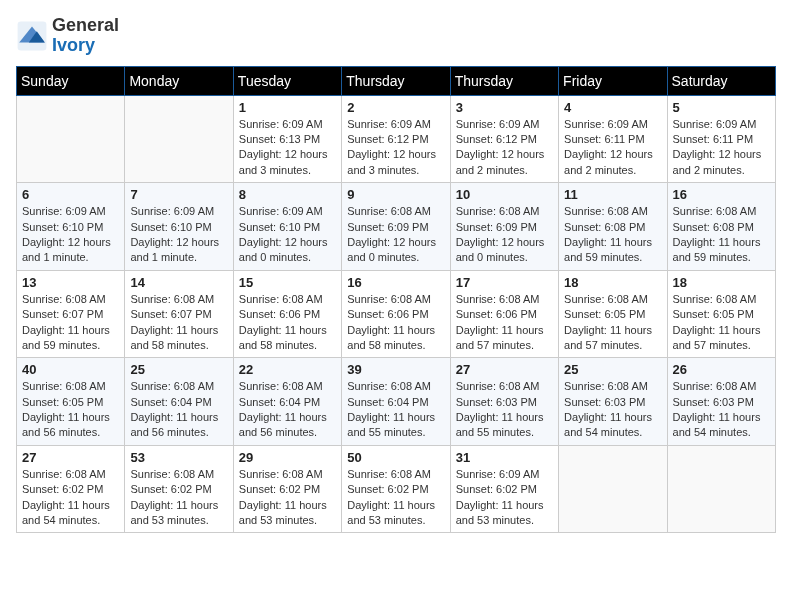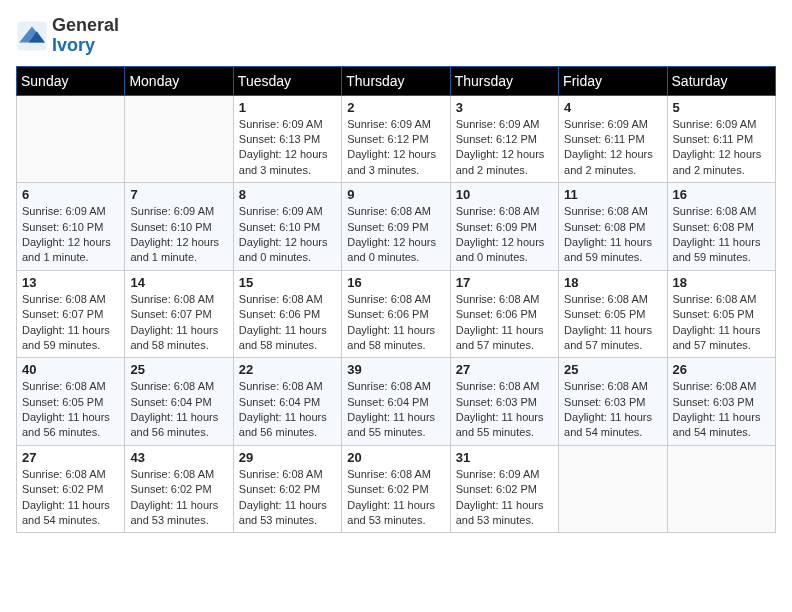--- a/index.html
+++ b/index.html
@@ -284,33 +284,33 @@
         </td>
       </tr>
       <tr>
         <td>
           <span class="day-num">27</span>
           <div class="day-info" style="white-space: pre-line;">Sunrise: 6:08 AM
 Sunset: 6:02 PM
 Daylight: 11 hours and 54 minutes.</div>
         </td>
         <td>
-          <span class="day-num">43</span>
+          <span class="day-num">53</span>
           <div class="day-info" style="white-space: pre-line;">Sunrise: 6:08 AM
 Sunset: 6:02 PM
 Daylight: 11 hours and 53 minutes.</div>
         </td>
         <td>
           <span class="day-num">29</span>
           <div class="day-info" style="white-space: pre-line;">Sunrise: 6:08 AM
 Sunset: 6:02 PM
 Daylight: 11 hours and 53 minutes.</div>
         </td>
         <td>
-          <span class="day-num">20</span>
+          <span class="day-num">50</span>
           <div class="day-info" style="white-space: pre-line;">Sunrise: 6:08 AM
 Sunset: 6:02 PM
 Daylight: 11 hours and 53 minutes.</div>
         </td>
         <td>
           <span class="day-num">31</span>
           <div class="day-info" style="white-space: pre-line;">Sunrise: 6:09 AM
 Sunset: 6:02 PM
 Daylight: 11 hours and 53 minutes.</div>
         </td>

